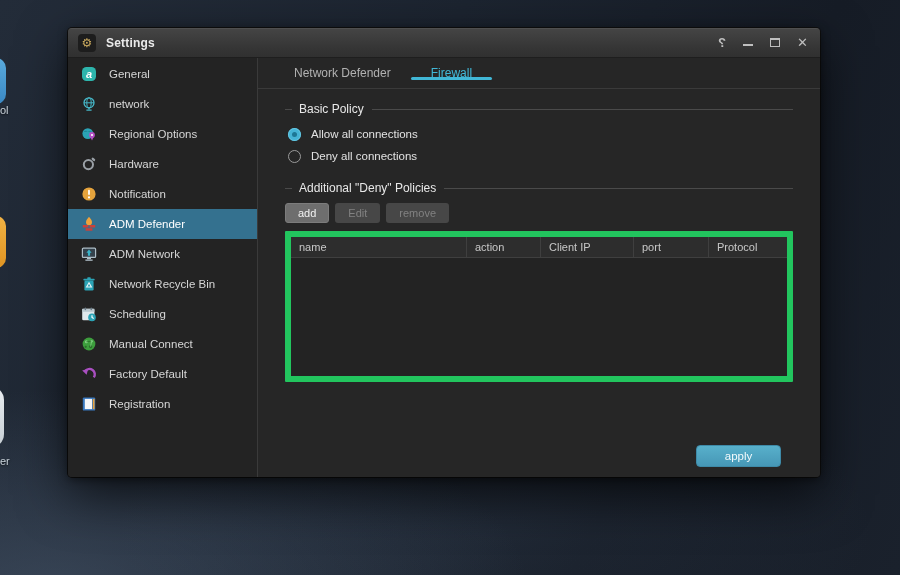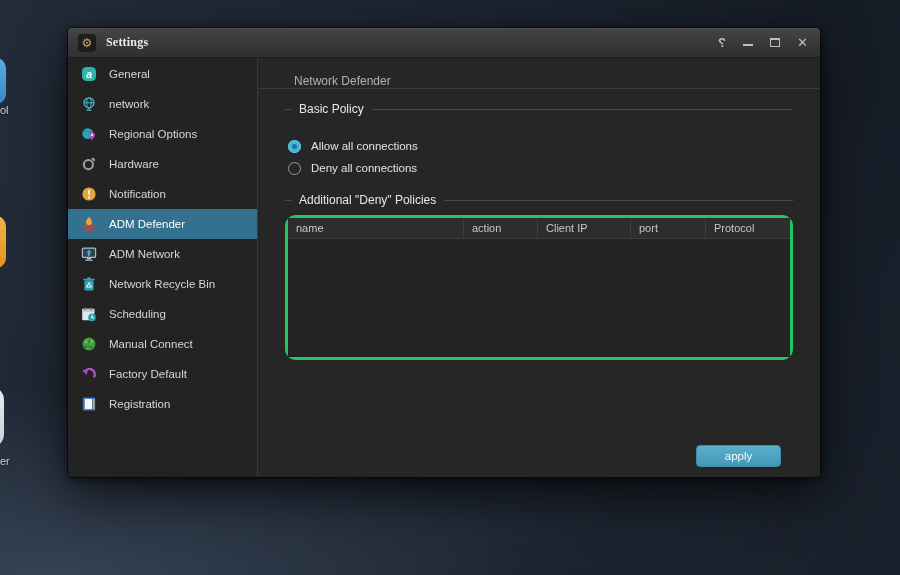--- a/index.html
+++ b/index.html
@@ -29,64 +29,64 @@
     box-shadow:0 18px 50px rgba(0,0,0,.65), 0 2px 10px rgba(0,0,0,.5), 0 0 0 1px #121212;
   }
   .titlebar {
     height:30px; display:flex; align-items:center; padding:0 12px 0 10px;
     background:linear-gradient(180deg,#454545,#353535 70%,#303030);
     border-bottom:1px solid #1e1e1e;
     box-shadow:inset 0 1px 0 rgba(255,255,255,.06);
   }
   .title-ico { width:18px; height:18px; border-radius:4px; background:#1d1d1d;
     display:flex; align-items:center; justify-content:center; color:#c9a95e; font-size:12px; line-height:1; }
-  .title-text { margin-left:10px; color:#eaeaea; font-size:12px; font-weight:600; letter-spacing:.2px;font-family:Liberation Serif, serif; }
+  .title-text { margin-left:10px; color:#eaeaea; font-size:12px; font-weight:600; letter-spacing:.2px; }
   .win-controls { margin-left:auto; display:flex; align-items:center; gap:17px; color:#bfbfbf; }
   .wc { cursor:default; font-size:12px; line-height:1; display:flex; align-items:center; justify-content:center; height:14px; }
   .wc-help { transform:scaleX(-1); font-size:13px; font-weight:bold; }
   .wc-min { width:10px; height:2px; background:#bfbfbf; align-self:center; margin-top:4px; }
   .wc-max { width:10px; height:9px; border:1px solid #bfbfbf; border-top:2px solid #bfbfbf; }
   .wc-close { font-size:13px; }
 
   .dialog-body { display:flex; height:419px; }
 
   
   .sidebar { width:190px; background:#232323; border-right:1px solid #3a3a3a; padding-top:1px; flex-shrink:0; }
   .side-item { height:30px; display:flex; align-items:center; padding-left:13px; gap:12px; color:#d6d6d6; font-size:11.5px; }
   .side-item.selected { background:#34718f; color:#ffffff; }
   .side-icon { width:16px; height:16px; flex-shrink:0; display:flex; }
   .side-icon svg { width:16px; height:16px; }
 
   
   .content { flex:1; position:relative; background:#262626; }
-  .tabs { height:31px; border-bottom:1px solid #3a3a3a; display:flex; align-items:flex-end; padding-left:16px; }
+  .tabs { height:31px; border-bottom:1px solid #3a3a3a; display:flex; align-items:center; padding-left:16px; }
   .tab { font-size:12px; color:#b2b2b2; display:flex; align-items:center; padding:0 20px; position:relative; }
   .tab.active { color:#41b7d6; }
   .tab.active::after { content:""; position:absolute; left:0; right:0; bottom:0; height:3px; background:#41b7d6; border-radius:2px; }
 
   .content-inner { padding:13px 27px 0 27px; }
   .section-title { display:flex; align-items:center; color:#e8e8e8; font-size:12px; font-weight:normal; }
   .section-title::before { content:""; width:7px; height:1px; background:#4a4a4a; margin-right:7px; }
   .section-title::after { content:""; flex:1; height:1px; background:#4a4a4a; margin-left:8px; }
 
   .radio-row { display:flex; align-items:center; gap:10px; height:22px; margin-left:3px; }
-  .radios { margin-top:19px; }
+  .radios { margin-top:7px; }
   .radio { width:13px; height:13px; border-radius:50%; flex-shrink:0; position:relative; }
   .radio.on { background:#45b4d6; box-shadow:inset 0 0 0 1px #64c6e2; }
   .radio.on::after { content:""; position:absolute; left:4px; top:4px; width:5px; height:5px; border-radius:50%; background:#1d7795; }
   .radio.off { border:1.5px solid #9a9a9a; background:transparent; }
   .radio-label { color:#e2e2e2; font-size:11.5px; }
 
   .sec2 { margin-top:14px; }
   .btn-row { margin-top:8px; display:flex; gap:6px; }
   .btn { font-family:inherit; font-size:11px; padding:3px 12px; border-radius:3px; border:1px solid transparent; height:20px; line-height:12px; }
   .btn.enabled { background:#6e6e6e; color:#f2f2f2; border-color:#7c7c7c; }
   .btn.disabled { background:#474747; color:#828282; }
 
-  .ptable { margin-top:8px; width:508px; border:3px solid #22c55e; border-radius:11px; }
+  .ptable { margin-top:8px; width:508px; border:6px solid #22c55e; border-radius:1px; }
   .ptable-head { display:grid; grid-template-columns:176px 74px 93px 75px auto; background:#2d2d2d; }
   .pth { padding:4px 8px; font-size:11px; color:#c8c8c8; border-right:1px solid #3f3f3f; white-space:nowrap; overflow:hidden; }
   .pth:last-child { border-right:none; }
   .ptable-body { height:119px; background:#232323; border-top:1px solid #3f3f3f; }
 
   .apply-btn {
     position:absolute; right:39px; bottom:10px; width:85px; height:22px;
     background:linear-gradient(180deg,#58b0cb,#4697b6); border:1px solid #3e8aa8; border-radius:4px;
     color:#f2fafc; font-size:11.5px; font-family:inherit; display:flex; align-items:center; justify-content:center;
   }
@@ -247,36 +247,42 @@
               <rect x="11.8" y="2.9" width="1.7" height="10.2" fill="#e8a23c"></rect>
             </svg>
           </span>
           <span class="side-label">Registration</span>
         </div>
       </div>
 
     <div class="content">
       <div class="tabs">
           <div class="tab">Network Defender</div>
+          <div class="tab active">Firewall</div>
         </div>
 
       <div class="content-inner">
         <div class="section-title">Basic Policy</div>
         <div class="radios">
             <div class="radio-row">
               <span class="radio on"></span>
               <span class="radio-label">Allow all connections</span>
             </div>
             <div class="radio-row">
               <span class="radio off"></span>
               <span class="radio-label">Deny all connections</span>
             </div>
           </div>
 
         <div class="section-title sec2">Additional "Deny" Policies</div>
+        <div class="btn-row">
+            <button class="btn enabled">add</button>
+            <button class="btn disabled" disabled="">Edit</button>
+            <button class="btn disabled" disabled="">remove</button>
+          </div>
 
         <div class="ptable">
           <div class="ptable-head">
               <div class="pth">name</div>
               <div class="pth">action</div>
               <div class="pth">Client IP</div>
               <div class="pth">port</div>
               <div class="pth">Protocol</div>
             </div>
           <div class="ptable-body"></div>

